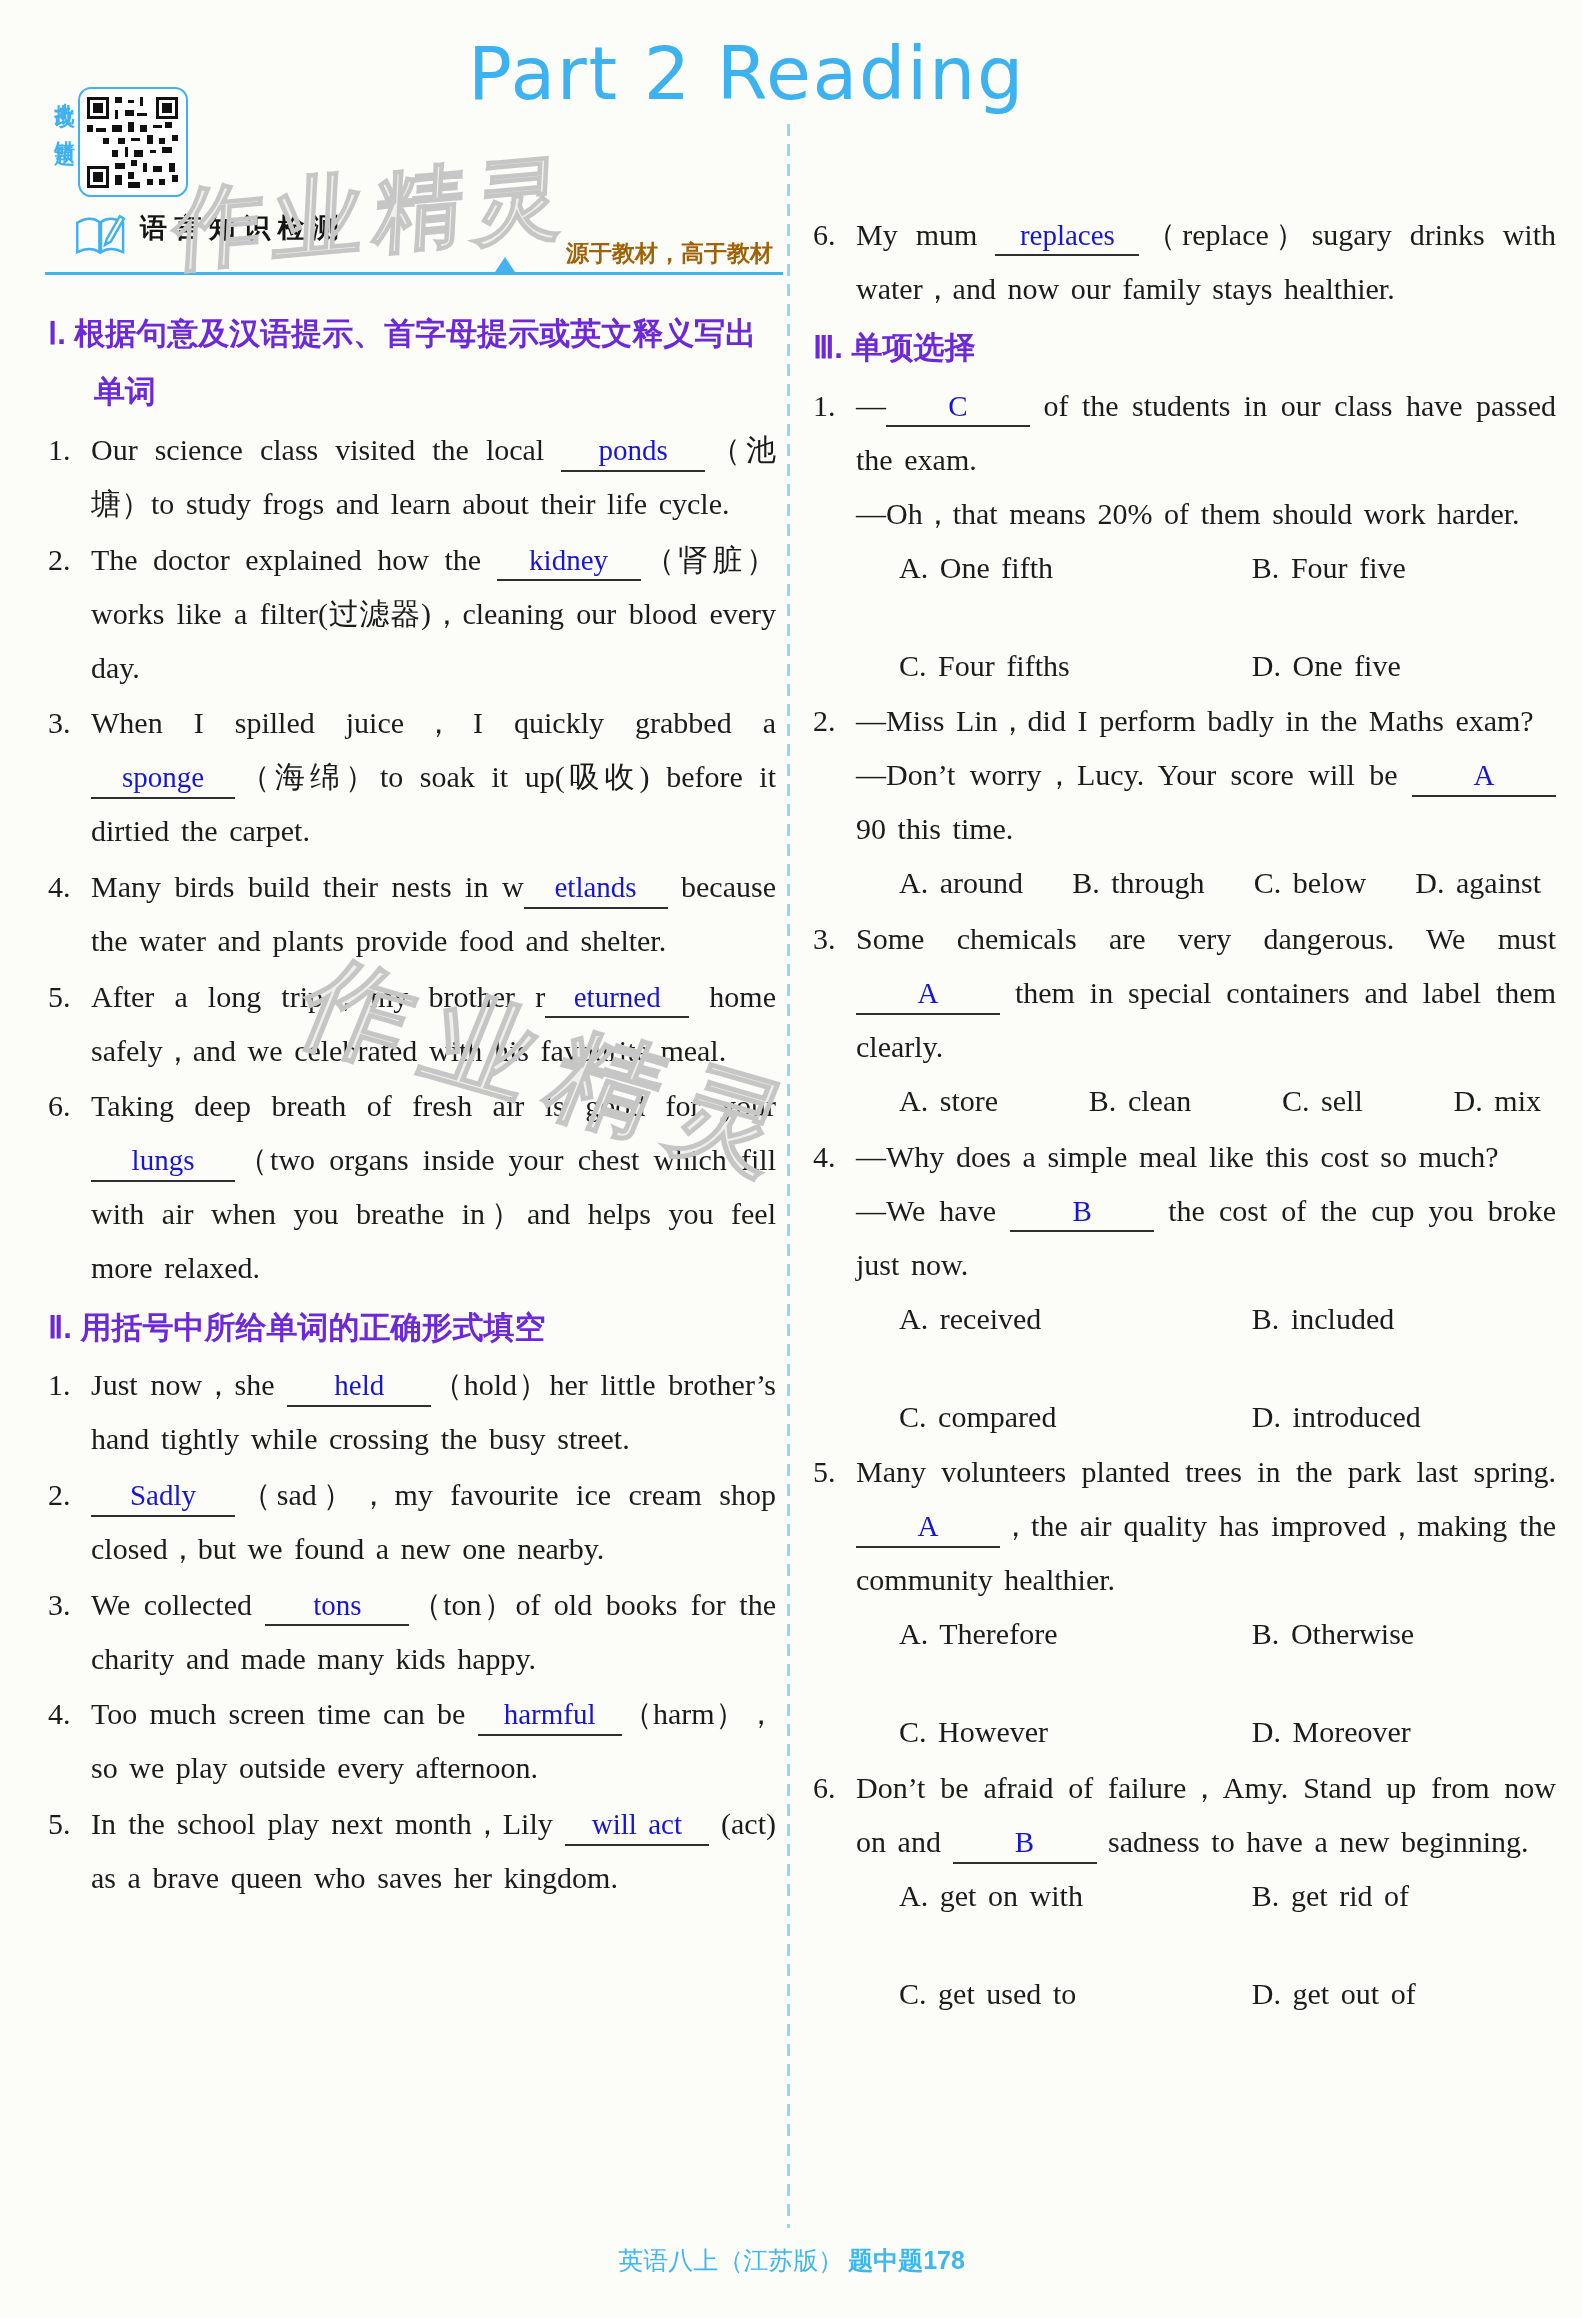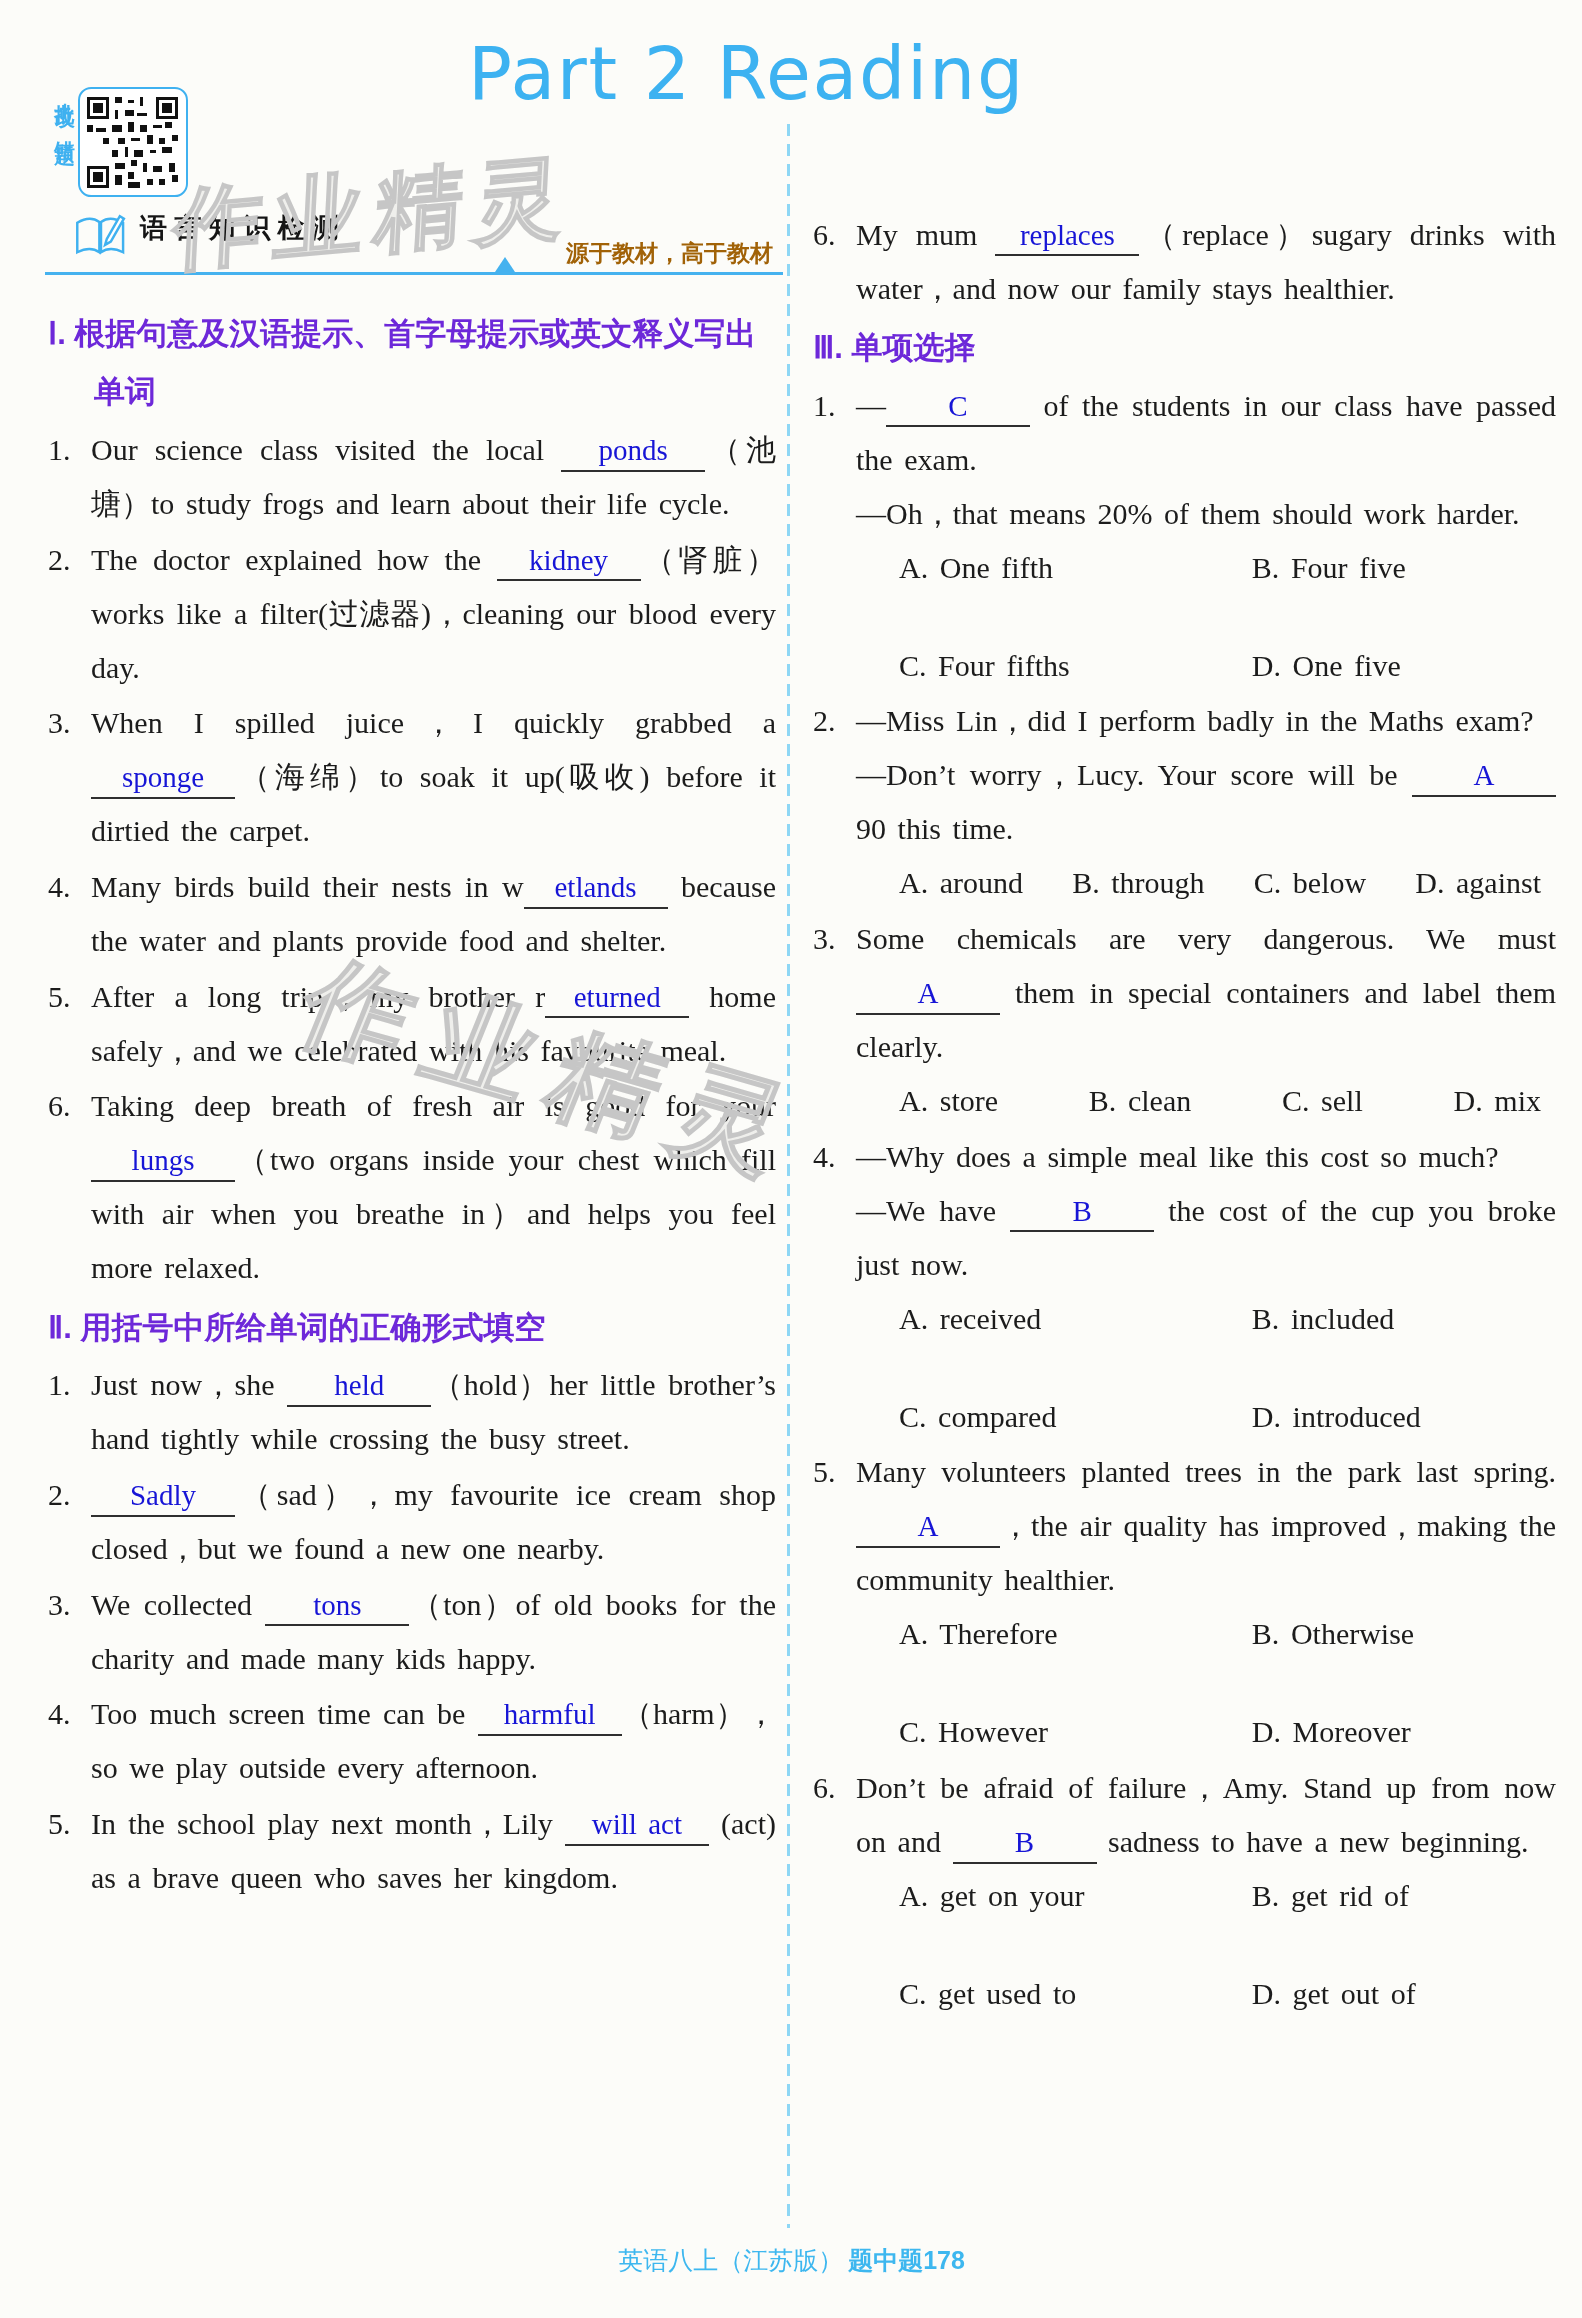--- a/index.html
+++ b/index.html
@@ -202,21 +202,21 @@
           <span class="option">C. compared</span>
           <span class="option">D. introduced</span>
         </div></div>
       <div class="item"><span class="num">5.</span><span>Many volunteers planted trees in the park last spring. </span><span class="blank"><span class="ans">A</span></span><span>，the air quality has improved，making the community healthier.</span><div class="options grid">
           <span class="option">A. Therefore</span>
           <span class="option">B. Otherwise</span>
           <span class="option">C. However</span>
           <span class="option">D. Moreover</span>
         </div></div>
       <div class="item"><span class="num">6.</span><span>Don’t be afraid of failure，Amy. Stand up from now on and </span><span class="blank"><span class="ans">B</span></span><span> sadness to have a new beginning.</span><div class="options grid">
-          <span class="option">A. get on your</span>
+          <span class="option">A. get on with</span>
           <span class="option">B. get rid of</span>
           <span class="option">C. get used to</span>
           <span class="option">D. get out of</span>
         </div></div>
     </div>
 
   <div class="footer">
     <span class="book">英语八上（江苏版）</span><span class="pageno">题中题178</span>
   </div>
 

